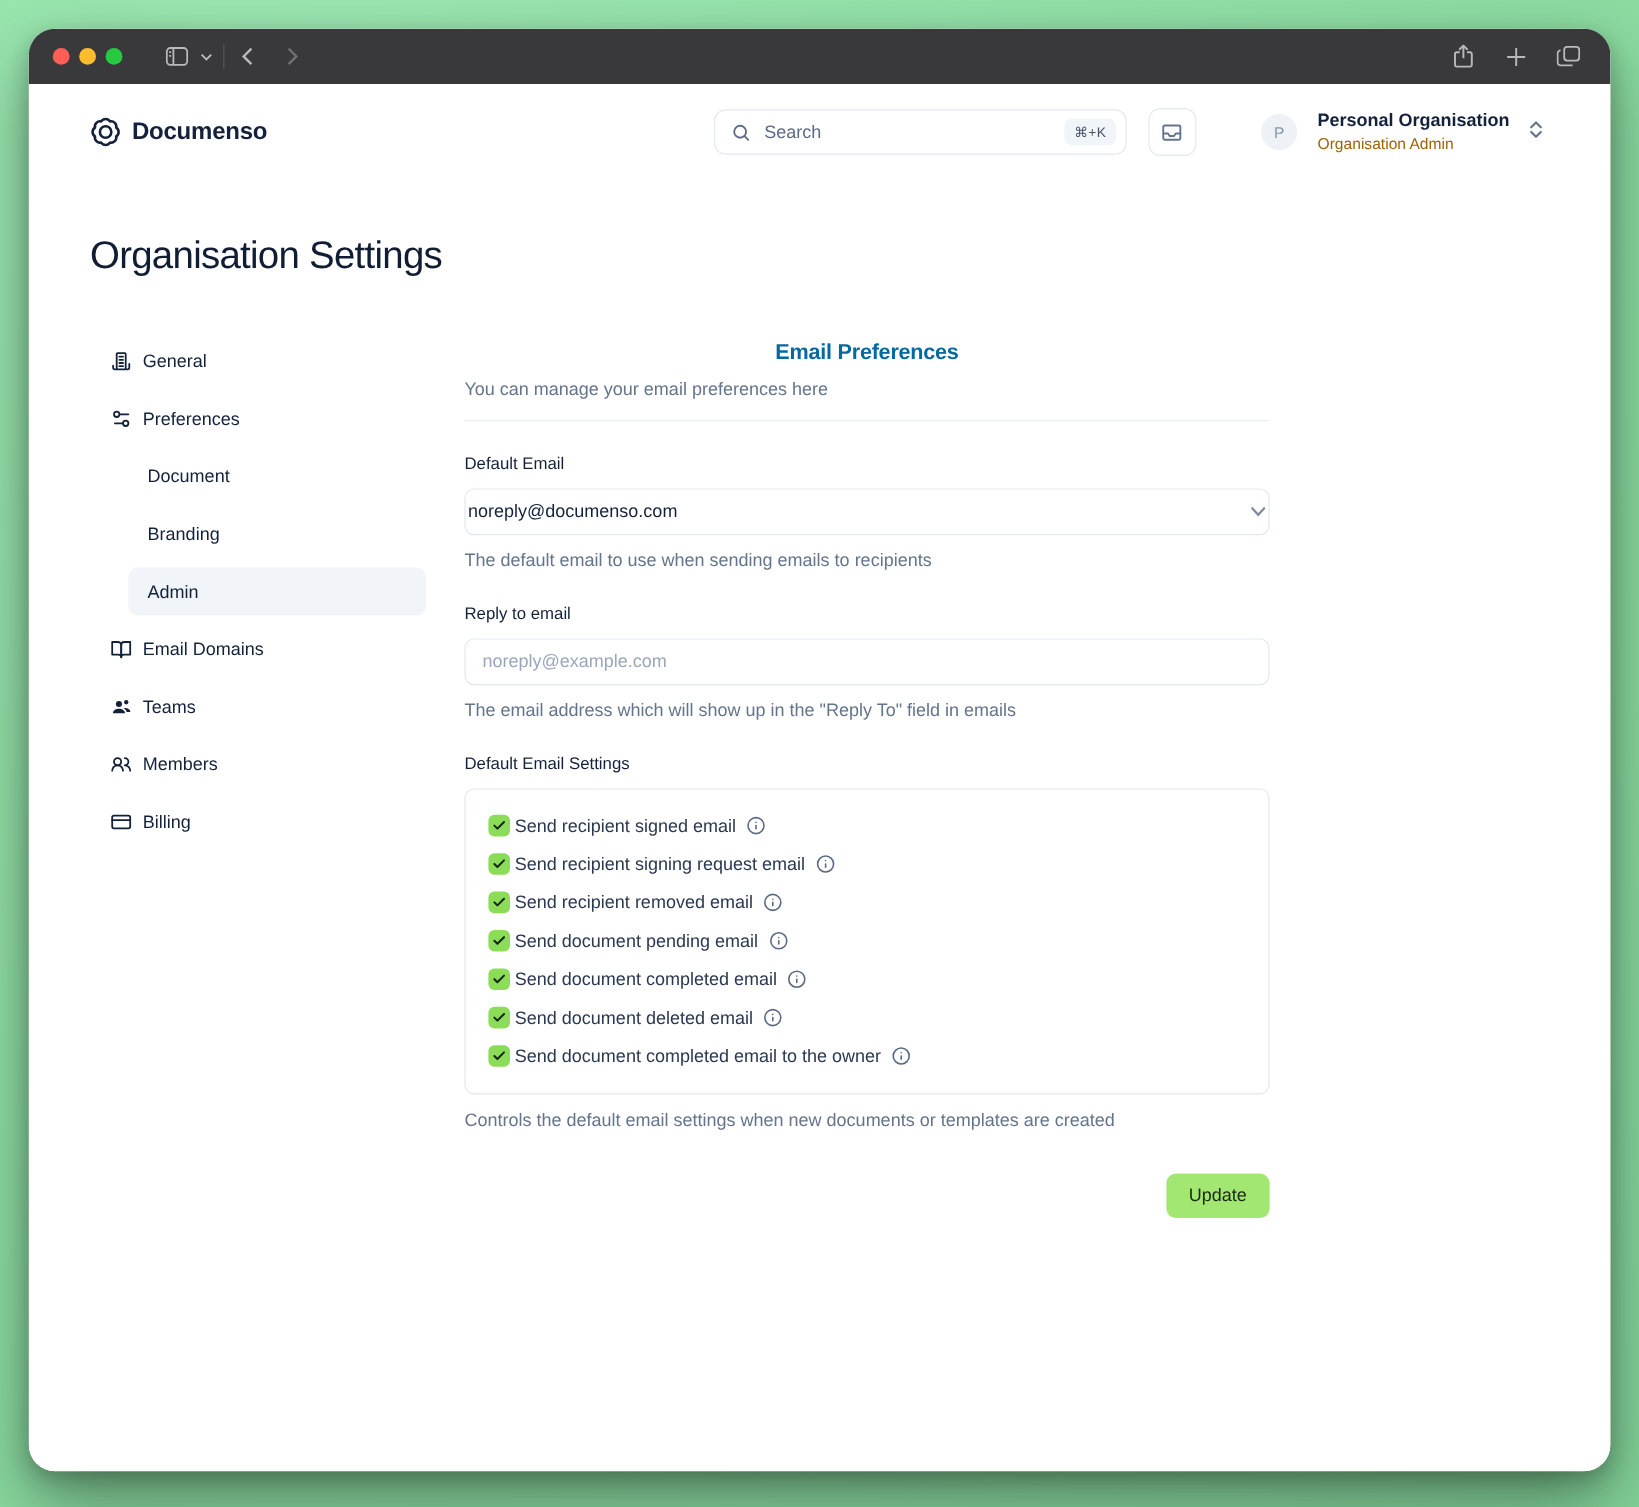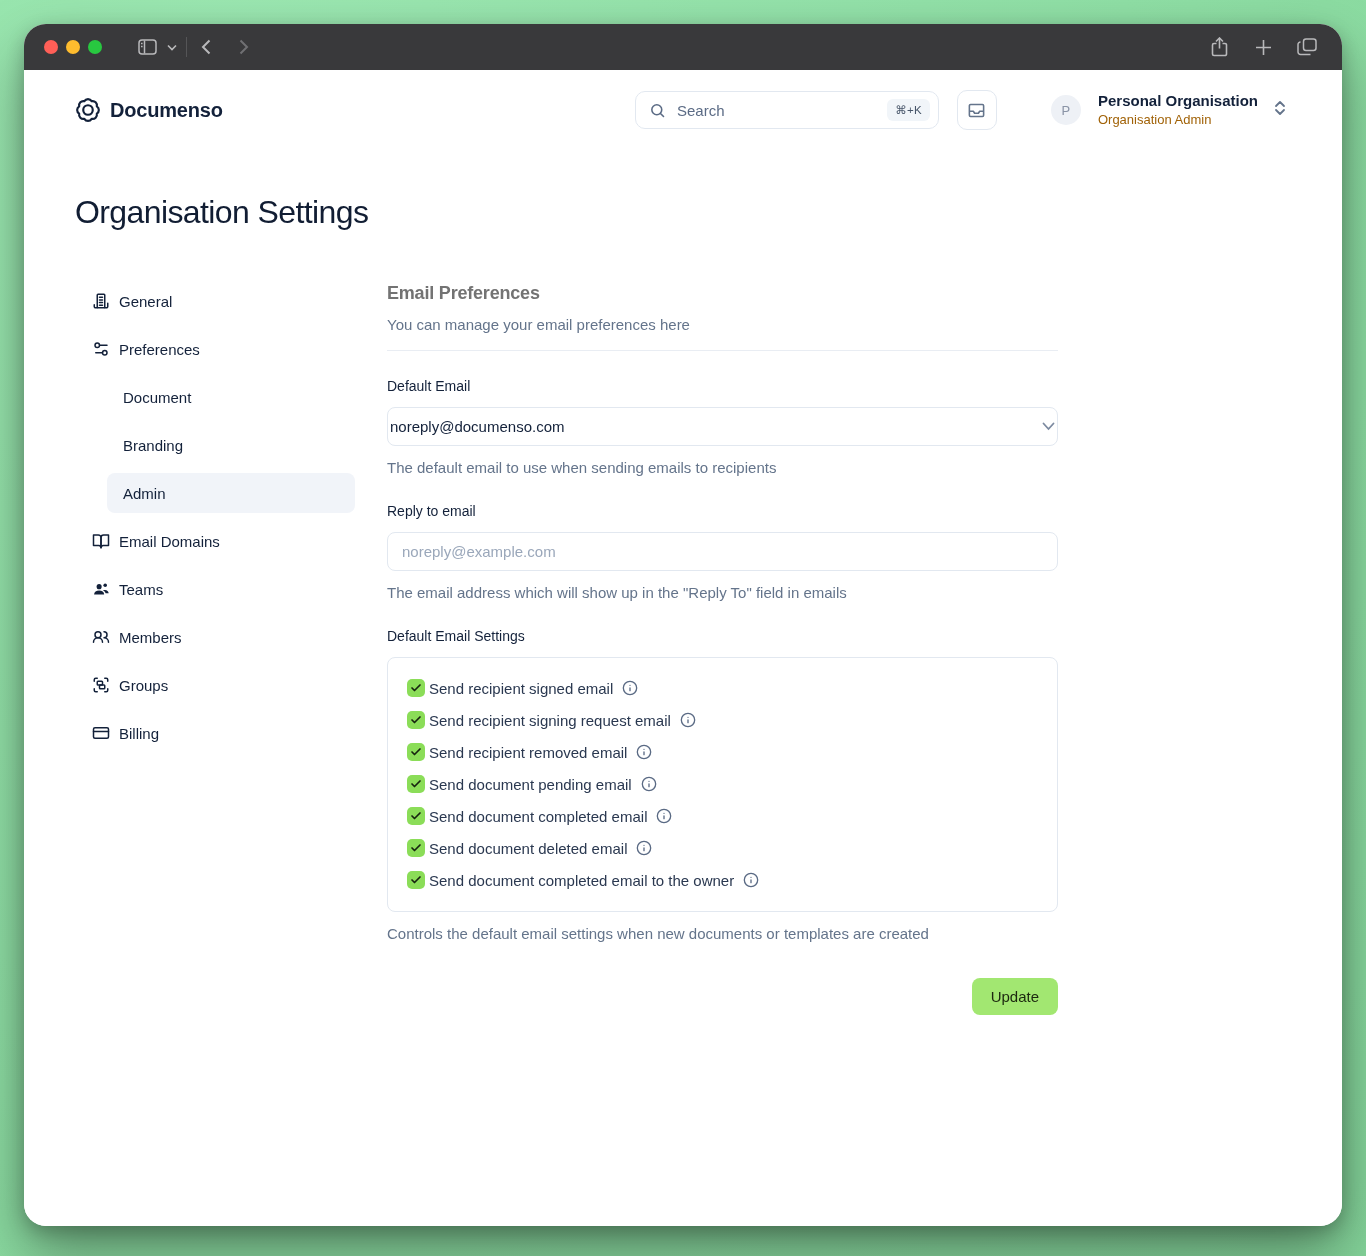--- a/index.html
+++ b/index.html
@@ -19,21 +19,21 @@
   .dim{color:#707073;}
   .tb-btn svg{display:block;}
 
   
   .content{flex:1;background:#ffffff;overflow:hidden;position:relative;}
   .app-header{display:flex;align-items:center;padding:20px 56px 18px 51px;}
   .brand{display:flex;align-items:center;gap:9px;color:#13213a;}
   .brand svg{display:block;}
   .brand-name{font-size:20px;font-weight:700;letter-spacing:-0.2px;}
   .search-wrap{margin-left:auto;display:flex;align-items:center;gap:18px;}
-  .search-box{width:304px;height:38px;border:1px solid #e2e8f0;border-radius:10px;display:flex;align-items:center;padding:0 8px 0 13px;box-sizing:border-box;background:#fff;}
+  .search-box{width:344px;height:38px;border:1px solid #e2e8f0;border-radius:10px;display:flex;align-items:center;padding:0 8px 0 13px;box-sizing:border-box;background:#fff;}
   .search-box input{border:none;outline:none;flex:1;font-size:15px;color:#13213a;margin-left:9px;font-family:inherit;background:transparent;}
   .search-box input::placeholder{color:#5b6b85;}
   .kbd{background:#f1f5f9;border-radius:6px;font-size:11.5px;color:#475569;padding:4px 8px;font-weight:500;letter-spacing:.3px;}
   .icon-btn{width:38px;height:38px;border:1px solid #e2e8f0;border-radius:10px;display:flex;align-items:center;justify-content:center;color:#64748b;background:#fff;cursor:pointer;}
   .account{display:flex;align-items:center;margin-left:36px;cursor:pointer;}
   .avatar{width:30px;height:30px;border-radius:50%;background:#eef1f6;color:#8a94a6;display:flex;align-items:center;justify-content:center;font-size:13px;font-weight:500;}
   .acct-text{margin-left:17px;line-height:1.2;}
   .acct-name{font-size:15px;font-weight:700;color:#13213a;}
   .acct-role{font-size:13px;color:#a16207;margin-top:2px;}
   .acct-chevrons{margin-left:16px;color:#64748b;}
@@ -44,21 +44,21 @@
   .layout{display:flex;margin-top:50px;}
 
   .sidebar{width:280px;flex:0 0 auto;display:flex;flex-direction:column;gap:8px;}
   .side-item{height:40px;border-radius:8px;display:flex;align-items:center;padding-left:17px;color:#13213a;font-size:15px;font-weight:500;cursor:pointer;box-sizing:border-box;}
   .side-item .side-icon{width:18px;height:18px;margin-right:9px;display:flex;align-items:center;justify-content:center;color:#13213a;}
   .side-item.child{margin-left:32px;padding-left:16px;}
   .side-item.selected{background:#f1f4f9;}
   .side-icon svg{display:block;}
 
   .main{margin-left:32px;width:671px;}
-  .sec-title{font-size:18px;font-weight:700;color:#737373;margin:2px 0 0 0;letter-spacing:-0.2px;}
+  .sec-title{font-size:18px;font-weight:700;color:#0369a1;margin:2px 0 0 0;letter-spacing:-0.2px;text-align:center;}
   .sec-sub{font-size:15px;color:#64748b;margin-top:12px;}
   hr.div{border:none;border-top:1px solid #e9edf3;margin:17px 0 0 0;}
 
   .field-label{font-size:14px;font-weight:500;color:#13213a;margin-top:27px;}
   .select{margin-top:13px;height:39px;border:1px solid #e2e8f0;border-radius:8px;display:flex;align-items:center;padding:0 2px;box-sizing:border-box;cursor:pointer;background:#fff;}
   .select .val{font-size:15px;color:#13213a;}
   .select .chev{margin-left:auto;color:#7c8aa0;display:flex;}
   .helper{font-size:15px;color:#64748b;margin-top:13px;}
   .text-input{margin-top:13px;height:39px;width:100%;border:1px solid #e2e8f0;border-radius:8px;padding:0 14px;box-sizing:border-box;font-size:15px;color:#13213a;outline:none;font-family:inherit;}
   .text-input::placeholder{color:#9aa7ba;}
@@ -240,33 +240,20 @@
                   <path d="M14 19a6 6 0 0 0-12 0"></path>
                   <circle cx="8" cy="9" r="4"></circle>
                   <path d="M22 19a6 6 0 0 0-6-6 4 4 0 1 0 0-8"></path>
                 </svg>
               </span>
               <span>Members</span>
             </div>
             <div class="side-item">
               <span class="side-icon">
                 <svg width="18" height="18" viewBox="0 0 24 24" fill="none" stroke="currentColor" stroke-width="2" stroke-linecap="round" stroke-linejoin="round">
-                  <path d="M3 7V5a2 2 0 0 1 2-2h2"></path>
-                  <path d="M17 3h2a2 2 0 0 1 2 2v2"></path>
-                  <path d="M21 17v2a2 2 0 0 1-2 2h-2"></path>
-                  <path d="M7 21H5a2 2 0 0 1-2-2v-2"></path>
-                  <rect x="7" y="7" width="7" height="5" rx="1"></rect>
-                  <rect x="10" y="12" width="7" height="5" rx="1"></rect>
-                </svg>
-              </span>
-              <span>Groups</span>
-            </div>
-            <div class="side-item">
-              <span class="side-icon">
-                <svg width="18" height="18" viewBox="0 0 24 24" fill="none" stroke="currentColor" stroke-width="2" stroke-linecap="round" stroke-linejoin="round">
                   <rect x="2" y="5" width="20" height="14" rx="2"></rect>
                   <line x1="2" y1="10" x2="22" y2="10"></line>
                 </svg>
               </span>
               <span>Billing</span>
             </div>
           </nav>
 
         <div class="main">
           <h2 class="sec-title">Email Preferences</h2>

